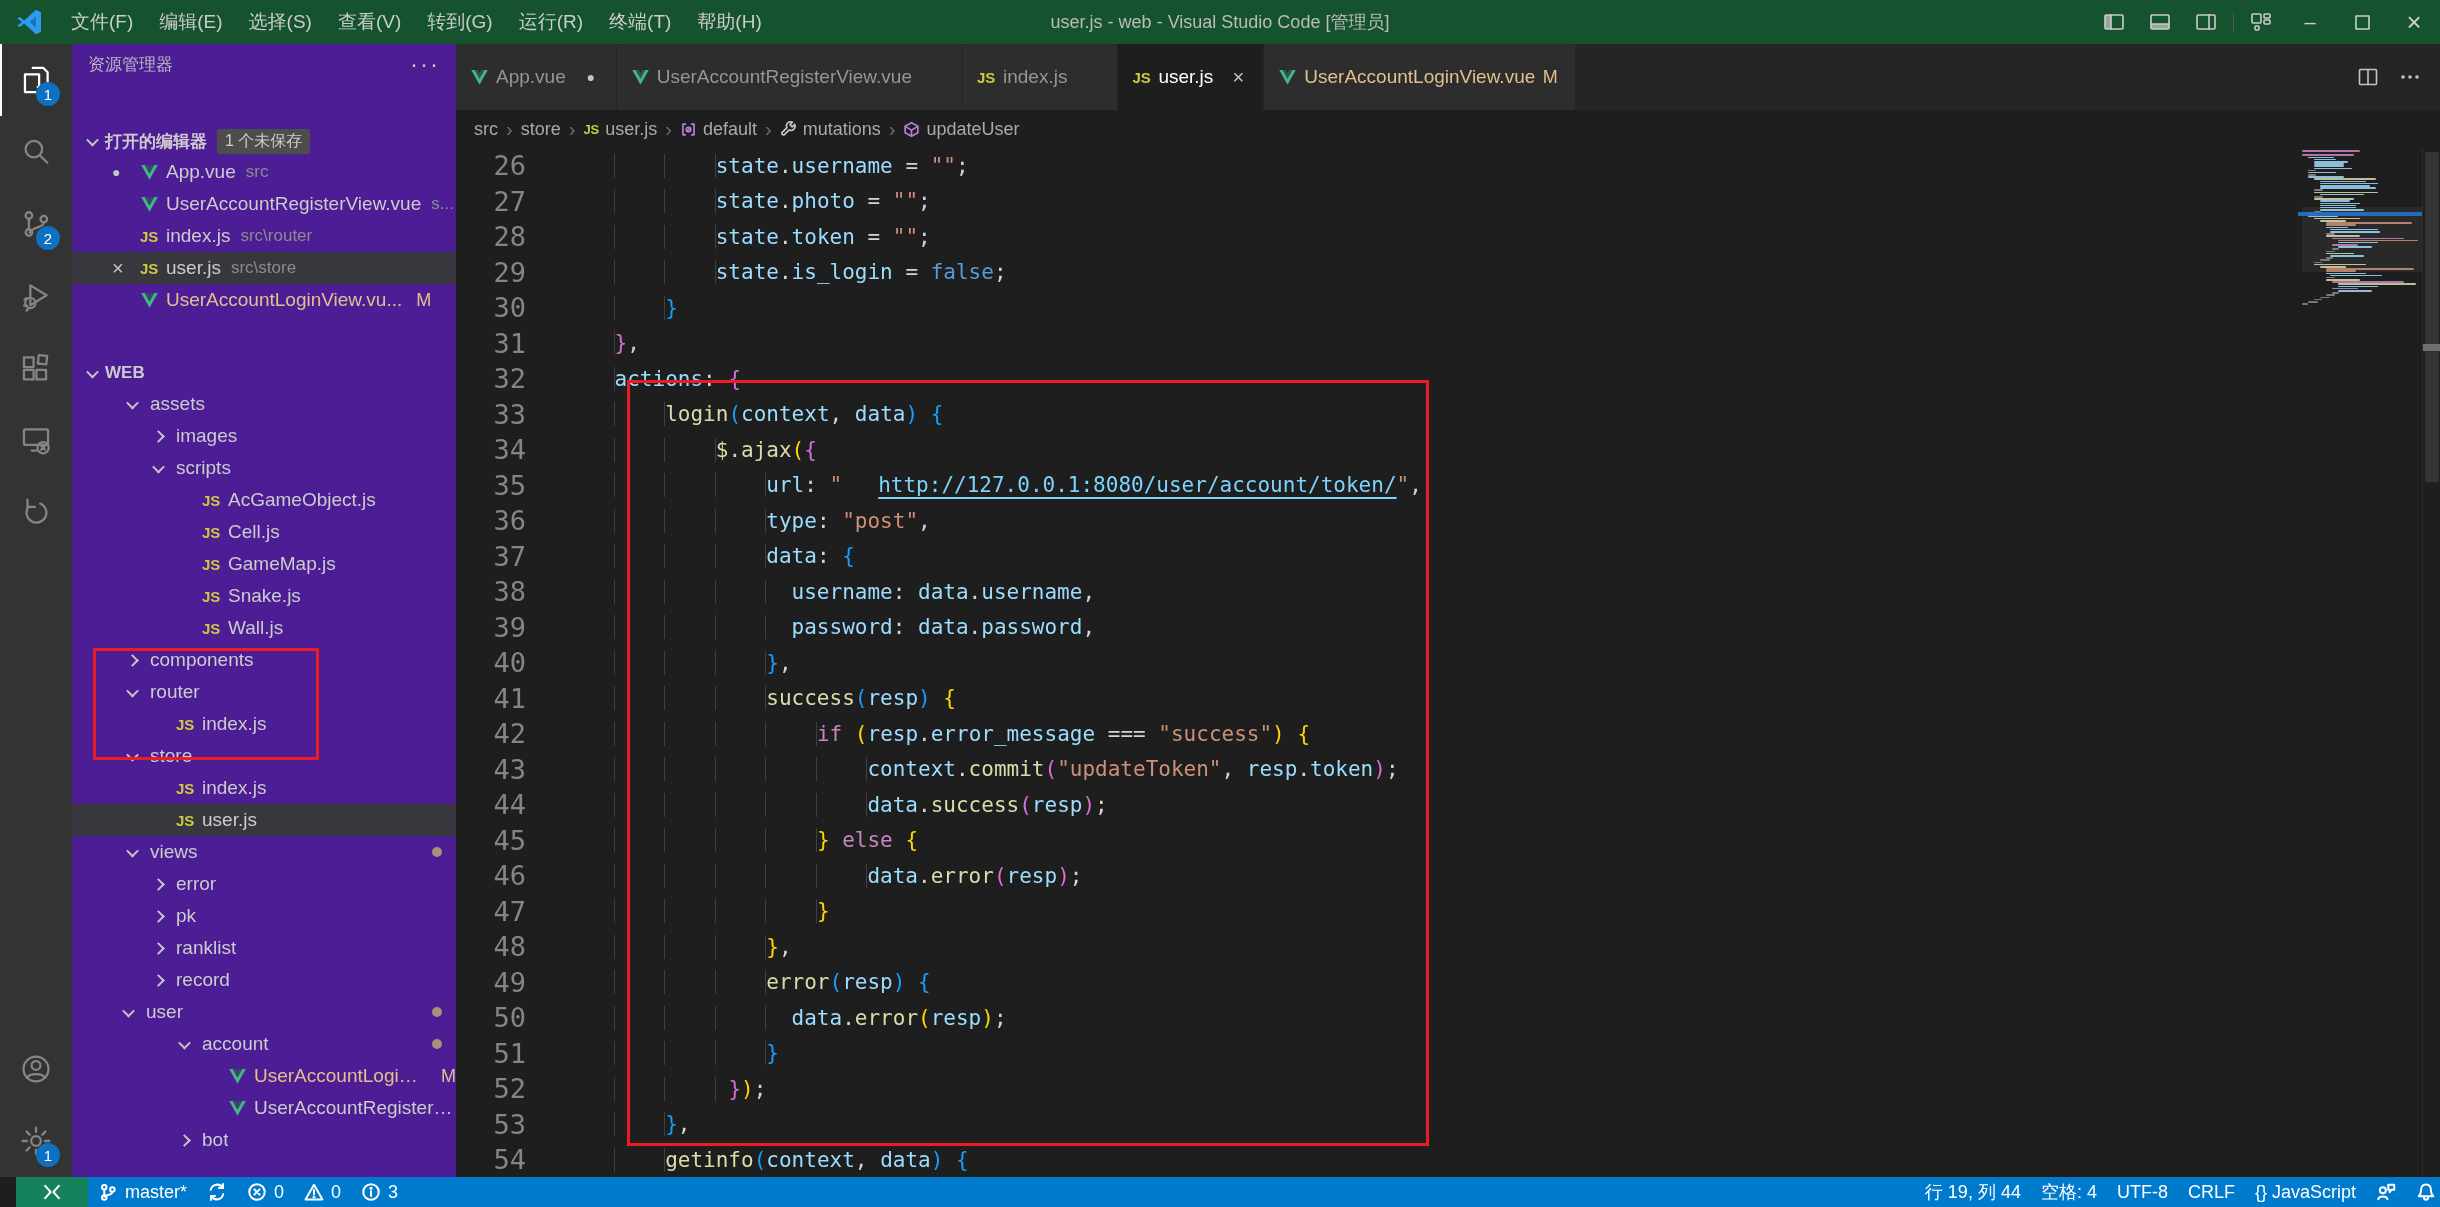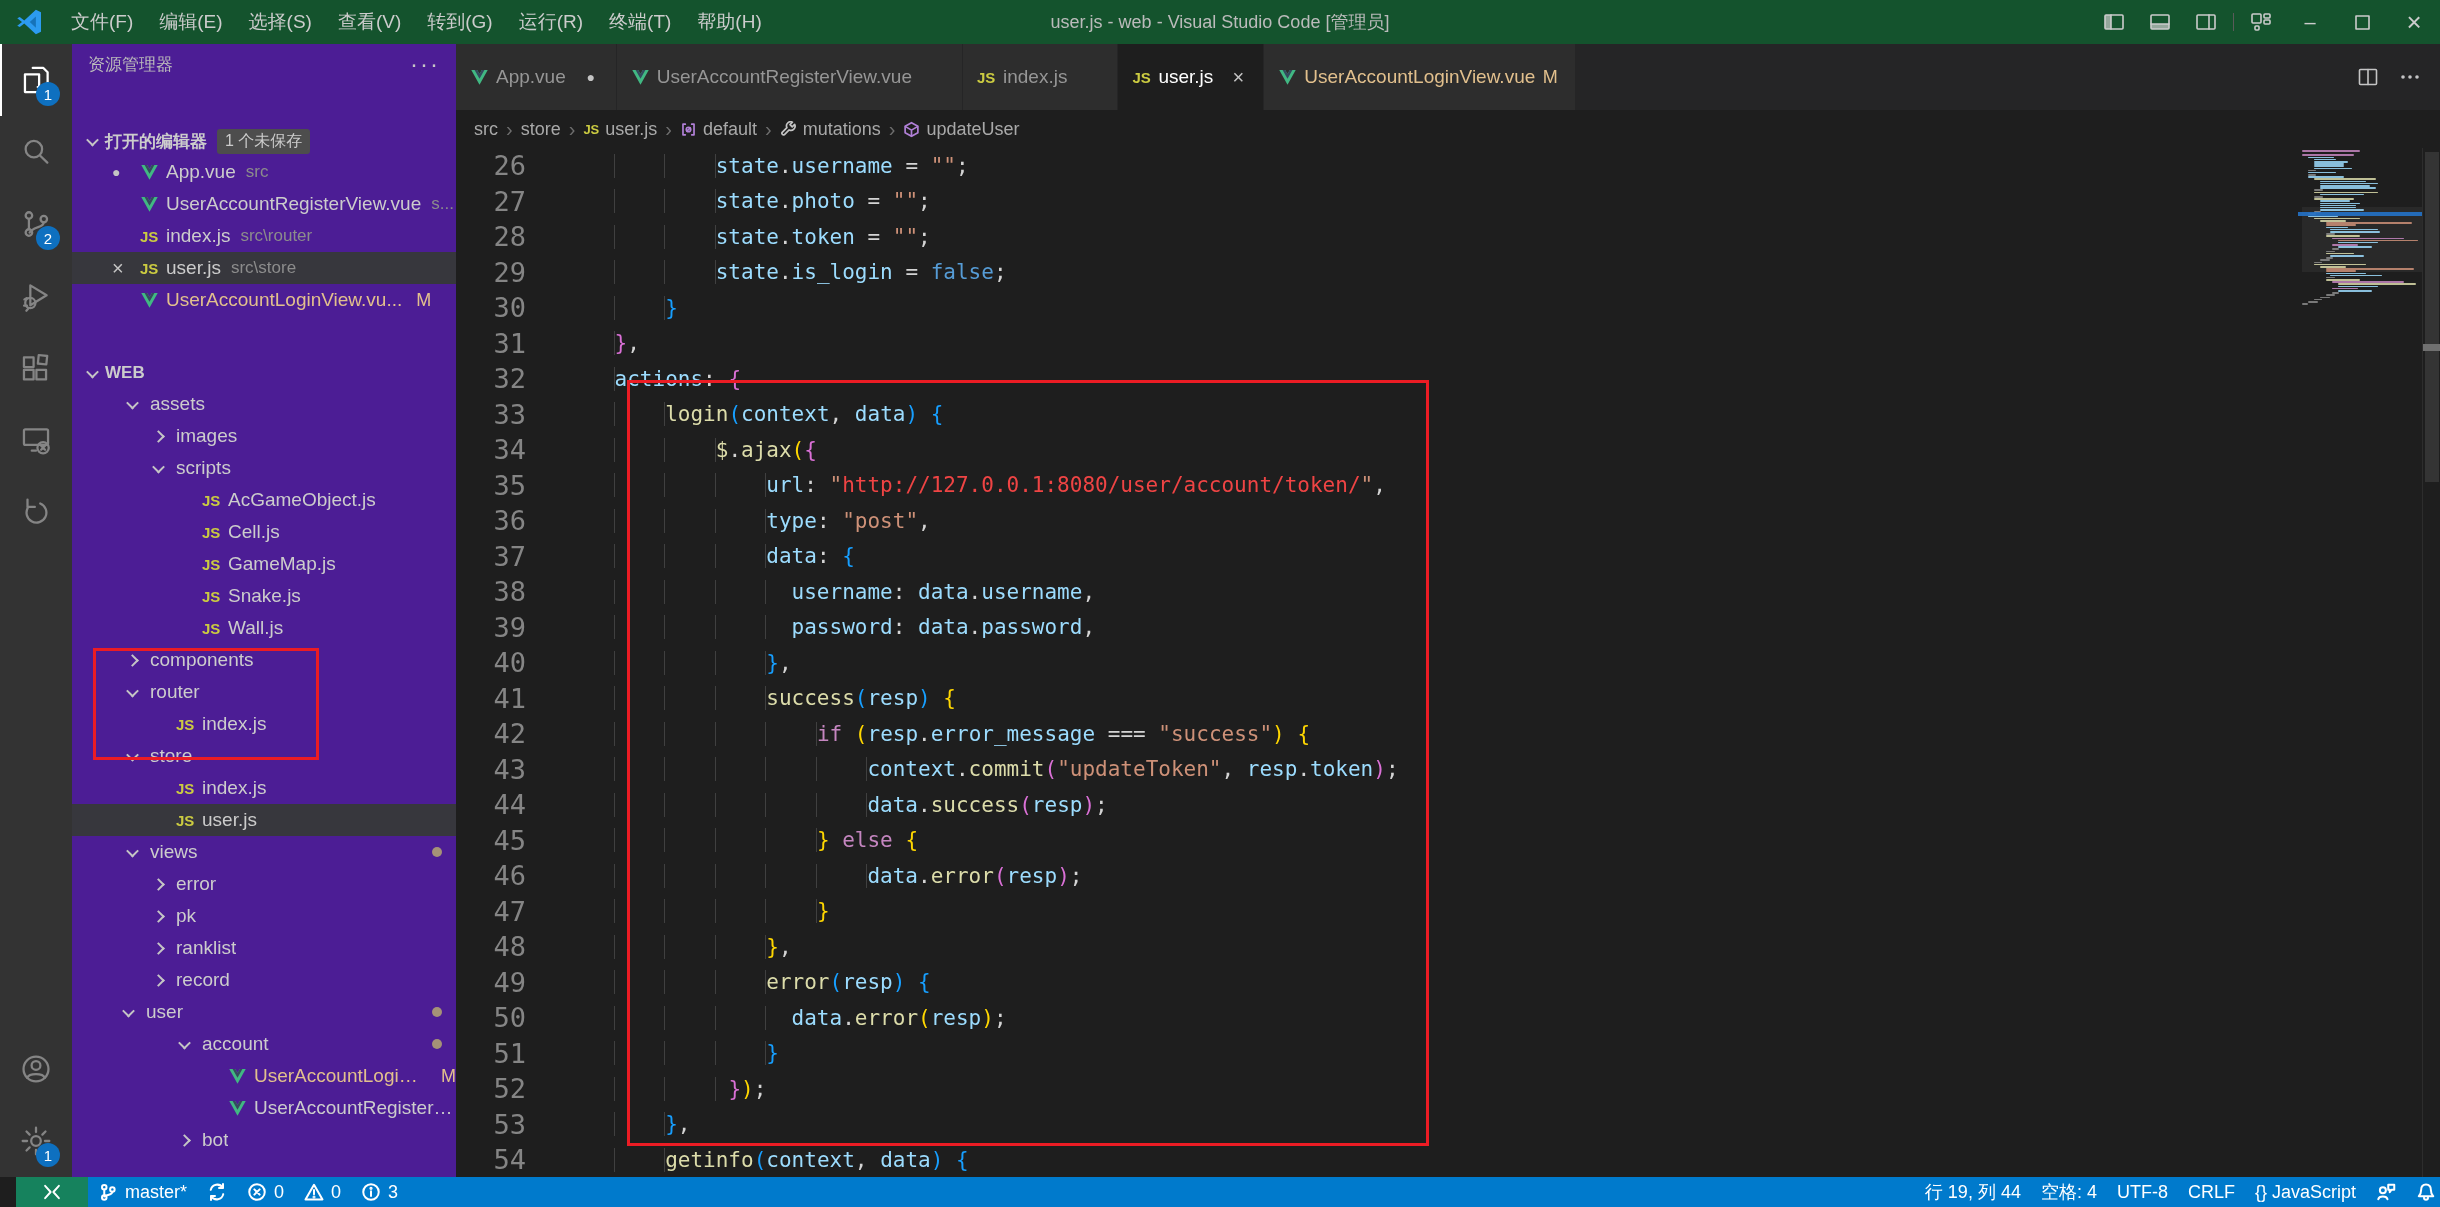--- a/index.html
+++ b/index.html
@@ -73,21 +73,21 @@
   .bc-item svg{width:17px;height:17px;}
 
   
   #code{position:absolute;left:0;top:104px;right:140px;bottom:0;overflow:hidden;}
   .code-line{height:35.5px;display:flex;align-items:center;}
   .gutter{width:108px;flex:none;text-align:right;padding-right:38px;color:#858585;
     font-family:"DejaVu Sans Mono",monospace;font-size:27px;}
   .ltext{font-family:"DejaVu Sans Mono",monospace;font-size:21px;white-space:pre;color:#D4D4D4;}
   .ind{background-image:repeating-linear-gradient(to right,transparent 0 calc(4ch - 1px),#404040 calc(4ch - 1px) 4ch);}
   .tk-v{color:#9CDCFE}.tk-f{color:#DCDCAA}.tk-k{color:#569CD6}.tk-c{color:#C586C0}
-  .tk-s{color:#CE9178}.tk-su{color:#ef4444;text-underline-offset:5px;}
+  .tk-s{color:#CE9178}.tk-su{color:#7dd3fc;text-decoration:underline;text-underline-offset:5px;margin-left:36px;}
   .tk-p{color:#D4D4D4}.tk-y{color:#FFD700}.tk-m{color:#DA70D6}.tk-b{color:#179FFF}
 
   
   #minimap{position:absolute;top:106px;right:18px;width:120px;bottom:0;}
   .mm-row{height:1.6px;margin-bottom:0.6px;border-radius:1px;}
   #mm-cursorline{position:absolute;left:-4px;right:0;top:62px;height:4px;background:rgba(36,114,200,0.9);}
   #mm-viewport{position:absolute;left:0;right:0;top:57px;height:65px;background:rgba(121,121,121,0.12);}
   #scrollbar{position:absolute;top:104px;right:0;width:18px;bottom:0;border-left:1px solid rgba(255,255,255,0.07);}
   #scroll-thumb{position:absolute;top:4px;left:2px;width:14px;height:330px;background:rgba(121,121,121,0.25);}
   #ruler-mark{position:absolute;top:196px;left:0;width:100%;height:7px;background:#707070;}

